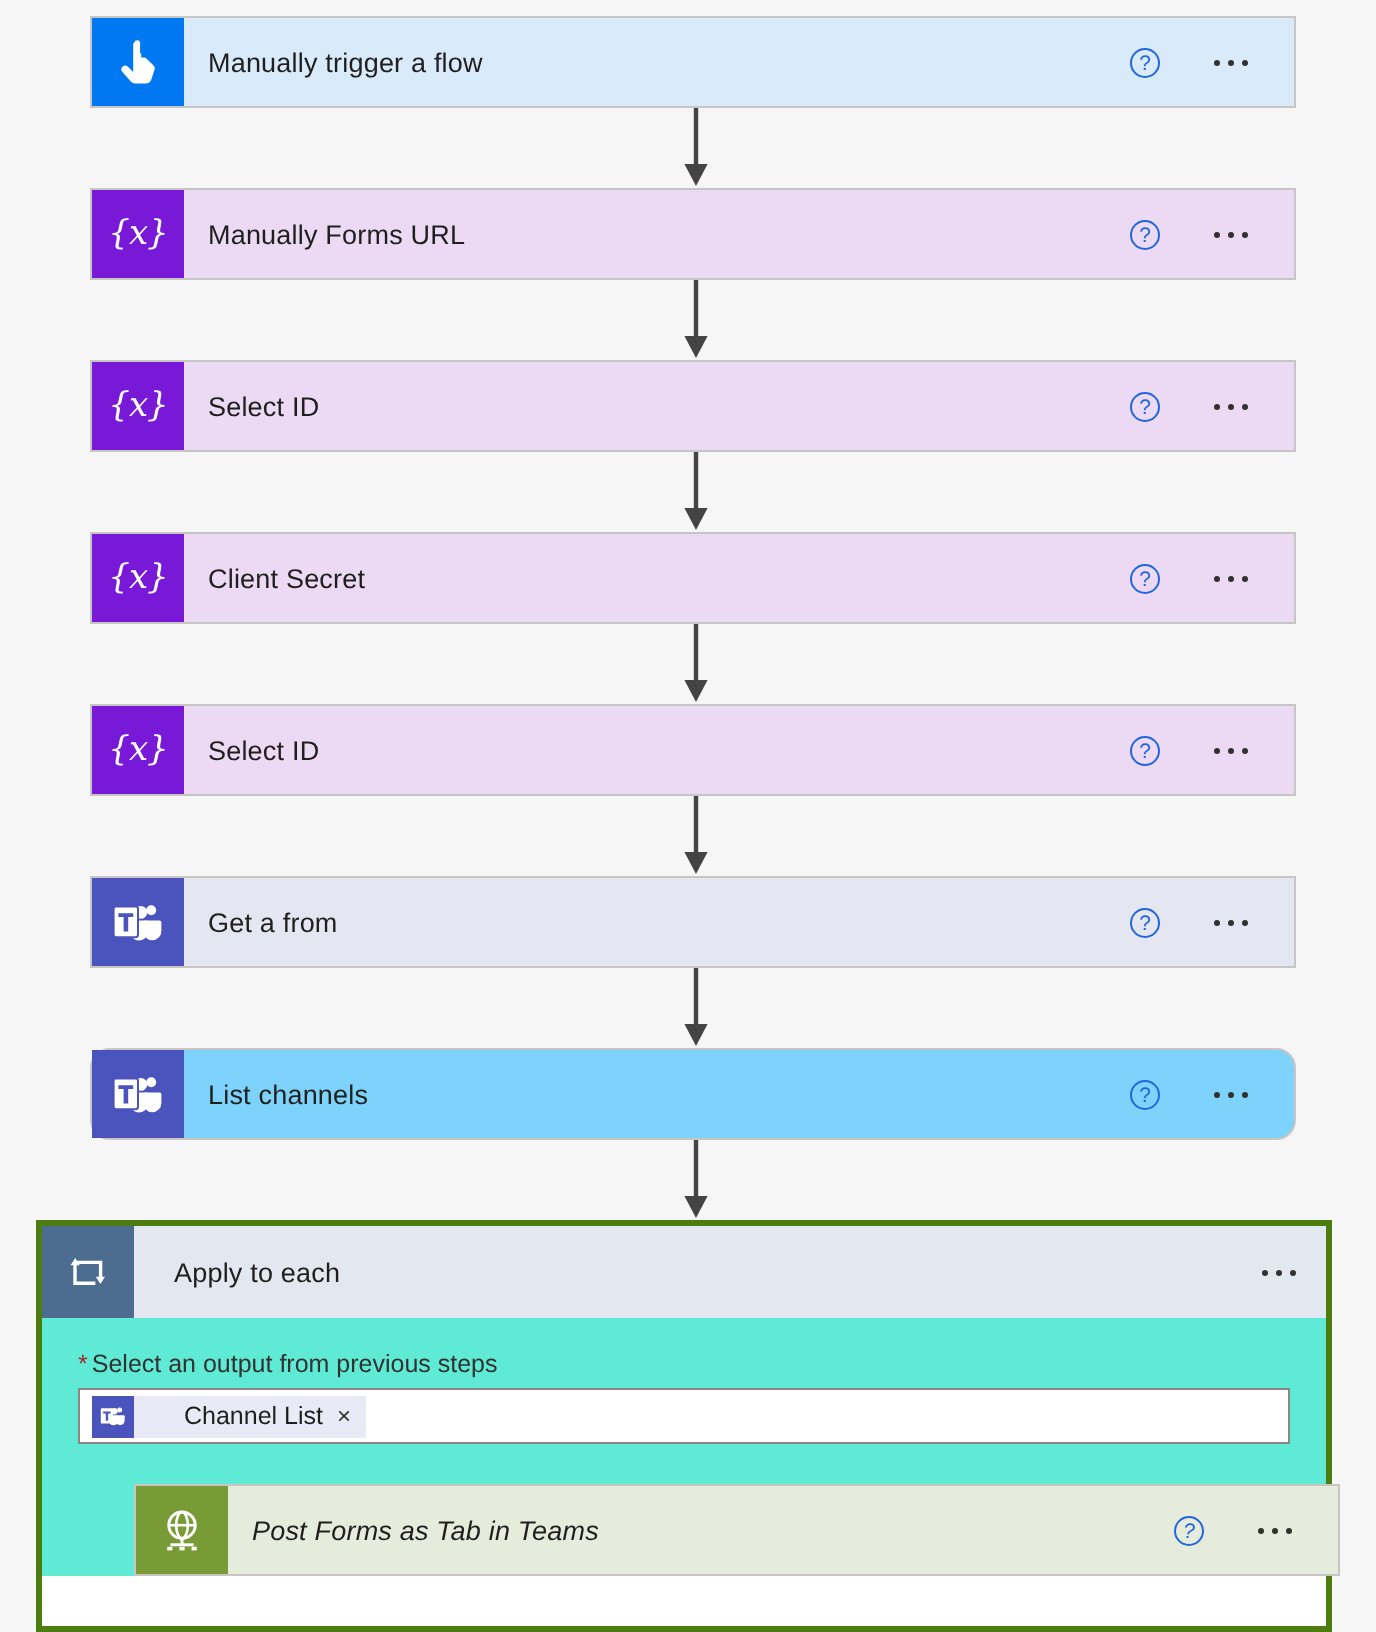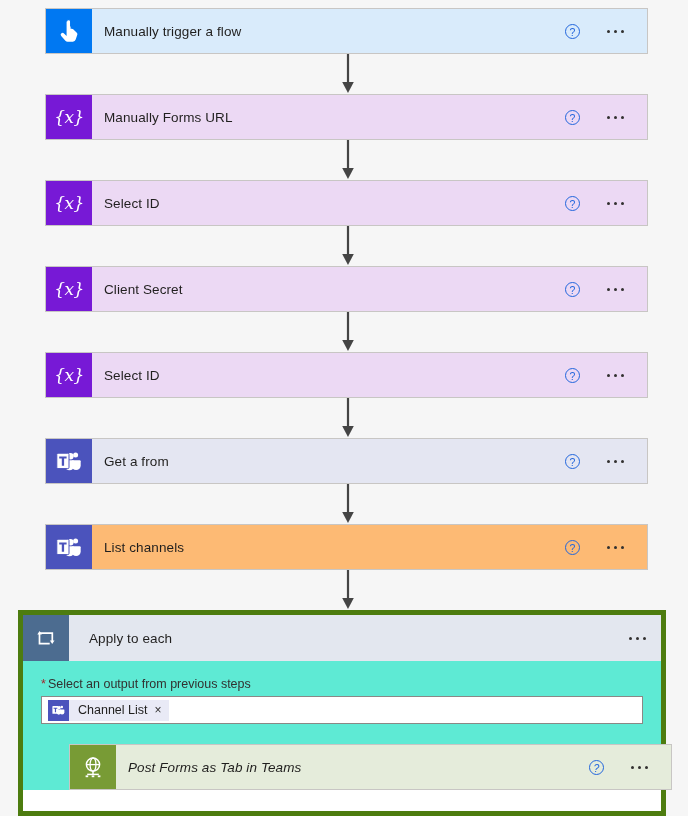--- a/index.html
+++ b/index.html
@@ -110,21 +110,21 @@
     width: 16px;
     display: block;
   }
 
   
   .scope {
     position: absolute;
     left: 18px;
     width: 648px;
     box-sizing: border-box;
-    border: 5px solid #4d7c0f;
+    border: 3px solid #4d7c0f;
     background: #ffffff;
   }
   .scope-header {
     height: 46px;
     display: flex;
     align-items: stretch;
     background: #e3e7ef;
   }
   .scope-header-icon {
     width: 46px;
@@ -175,21 +175,21 @@
     height: 21px;
     min-width: 21px;
     background: #4b53bc;
     display: flex;
     align-items: center;
     justify-content: center;
   }
   .token-chip-label {
     font-size: 12.5px;
     color: #201f1e;
-    padding: 0 7px 0 9px;
+    padding: 0 7px 0 25px;
     white-space: nowrap;
   }
   .token-chip-x {
     font-size: 12px;
     color: #323130;
     cursor: pointer;
     line-height: 1;
   }
   .scope-child {
     position: relative;
@@ -343,21 +343,21 @@
           </div>
       </div>
     </div>
   </div>
 
   <svg class="connector" style="top:484px;" width="16" height="40" viewBox="0 0 16 40">
     <line x1="8" y1="0" x2="8" y2="30" stroke="#444444" stroke-width="2.2"></line>
     <path d="M8 39 L2.2 28 L13.8 28 Z" fill="#444444"></path>
   </svg>
 
-  <div class="card" style="top:524px; background:#fdba74;">
+  <div class="card" style="top:524px; background:#7dd3fc;border-radius:10px;">
     <div class="card-icon" style="background:#4b53bc;">
       <svg class="ico-svg" width="26" height="20" viewBox="0 0 26 20" aria-hidden="true">
         <circle cx="19.6" cy="4.1" r="2.5" fill="#ffffff"></circle>
         <circle cx="14.4" cy="5.2" r="3.2" fill="#ffffff"></circle>
         <path d="M16.3 9.2h7.4a1 1 0 0 1 1 1v4.3a4.6 4.6 0 0 1-4.6 4.6 4.6 4.6 0 0 1-4.6-4.6z" fill="#ffffff"></path>
         <path d="M11.1 9.2h6.5v6a4.1 4.1 0 0 1-4.1 4.1 4.1 4.1 0 0 1-4.1-4.1z" fill="#ffffff"></path>
         <rect x="0.8" y="2.2" width="12.2" height="15.4" rx="1.2" fill="#ffffff"></rect>
         <rect x="0.8" y="2.2" width="12.2" height="15.4" rx="1.2" fill="none" stroke="#4b53bc" stroke-width="1"></rect>
         <path d="M3.2 5.6h7.4v1.9H8.1v7.2H5.8V7.5H3.2z" fill="#4b53bc"></path>
       </svg>

